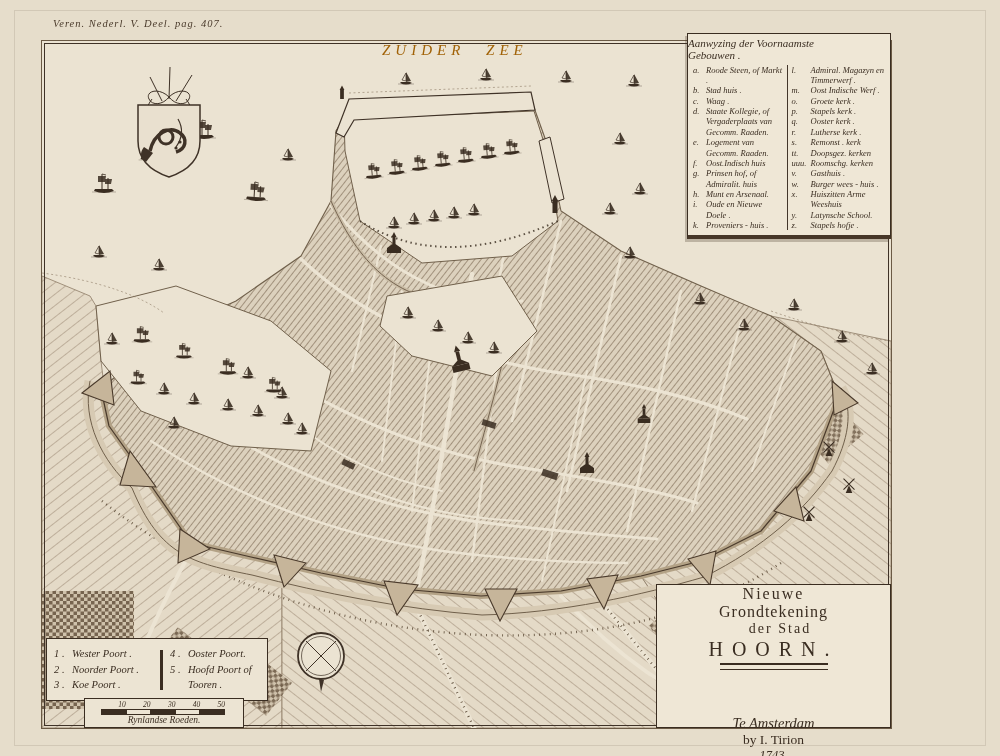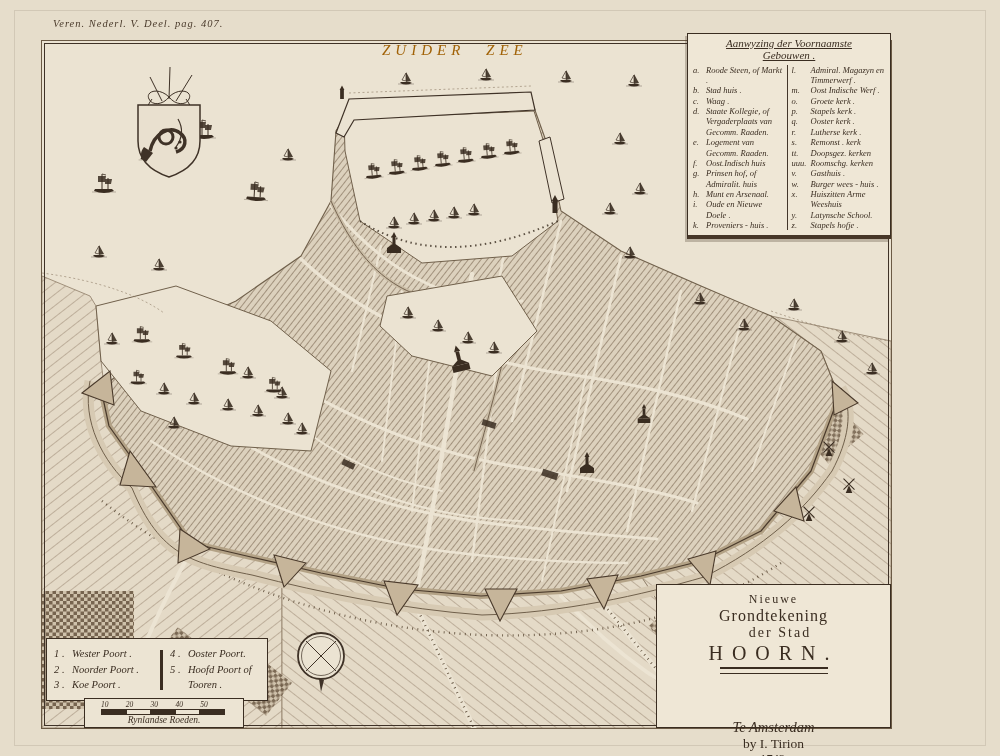--- a/index.html
+++ b/index.html
@@ -20,21 +20,21 @@
 
   .pageref{position:absolute;left:53px;top:18px;width:300px;
     font-style:italic;font-size:10.5px;letter-spacing:1px;color:#4a3a2b;}
   .sealabel{position:absolute;left:382px;top:42px;width:212px;
     font-style:italic;font-size:15px;letter-spacing:5px;word-spacing:12px;color:#a16207;}
 
   
   .legendbox{position:absolute;left:687px;top:33px;width:202px;
     background:#efe7d6;border:1.3px solid #3a2d21;border-bottom:4px solid #473728;
     box-shadow:-2px 3px 0 rgba(71,55,40,.28);padding:3px 0 5px;}
-  .legendbox .ltitle{font-style:italic;text-align:center;font-size:11px;line-height:1.12;text-decoration:underline;}
+  .legendbox .ltitle{font-style:italic;font-size:11px;line-height:1.12;}
   .lcols{display:flex;margin-top:3px;}
   .lcol{padding:0 4px 0 5px;font-style:italic;font-size:8.5px;line-height:1.22;}
   .lcol.left{width:94px;}
   .lcol.right{width:99px;border-left:1px solid #43362a;padding-left:4px;}
   .lrow{display:flex;}
   .lrow .k{flex:none;width:13px;}
   .lcol.right .lrow .k{width:19px;}
   .lrow .v{flex:1;}
 
   
@@ -45,32 +45,32 @@
   .gdiv{width:3px;height:40px;background:#3a2d21;}
   .gcol.b{flex:1;}
   .grow{display:flex;}
   .grow .k{flex:none;width:18px;}
   .grow .v{flex:1;}
 
   
   .scalebox{position:absolute;left:84px;top:698px;width:158px;height:28px;
     background:#ece4d3;border:1.3px solid #3a2d21;}
   .ticks{display:flex;margin:1px 0 0 16px;width:124px;font-style:italic;font-size:7.5px;}
-  .ticks span{flex:1;text-align:left;}
+  .ticks span{flex:1;text-align:right;}
   .sbar{display:flex;margin:0 0 1px 16px;width:122px;height:3.5px;
     border:1px solid #3a2d21;}
   .sbar i{flex:1;}
   .sbar i:nth-child(odd){background:#3a2d21;}
   .sbar i:nth-child(even){background:#ece4d3;border-left:1px solid #3a2d21;border-right:1px solid #3a2d21;}
   .slabel{text-align:center;font-style:italic;font-size:9.5px;line-height:1;}
 
   
   .cartouche{position:absolute;left:656px;top:584px;width:233px;height:142px;
     background:#efe7d6;border:1.3px solid #3a2d21;text-align:center;}
-  .c1{font-size:12px;letter-spacing:2px;margin-top:7px;}
+  .c1{font-size:16px;letter-spacing:2px;}
   .c2{font-size:16px;letter-spacing:1px;}
   .c3{font-size:14px;letter-spacing:2px;padding-left:13px;}
   .chorn{font-size:20px;letter-spacing:9px;margin-top:1px;}
   .crule{width:108px;height:4px;border-top:2px solid #3a2d21;border-bottom:1px solid #3a2d21;margin:2px auto 3px;}
   .ci1{font-style:italic;font-size:14.5px;margin-top:45px;}
   .ci2{font-size:13.5px;}
   .cy{font-style:italic;font-size:12.5px;}
 </style>
 </head>
 <body>

